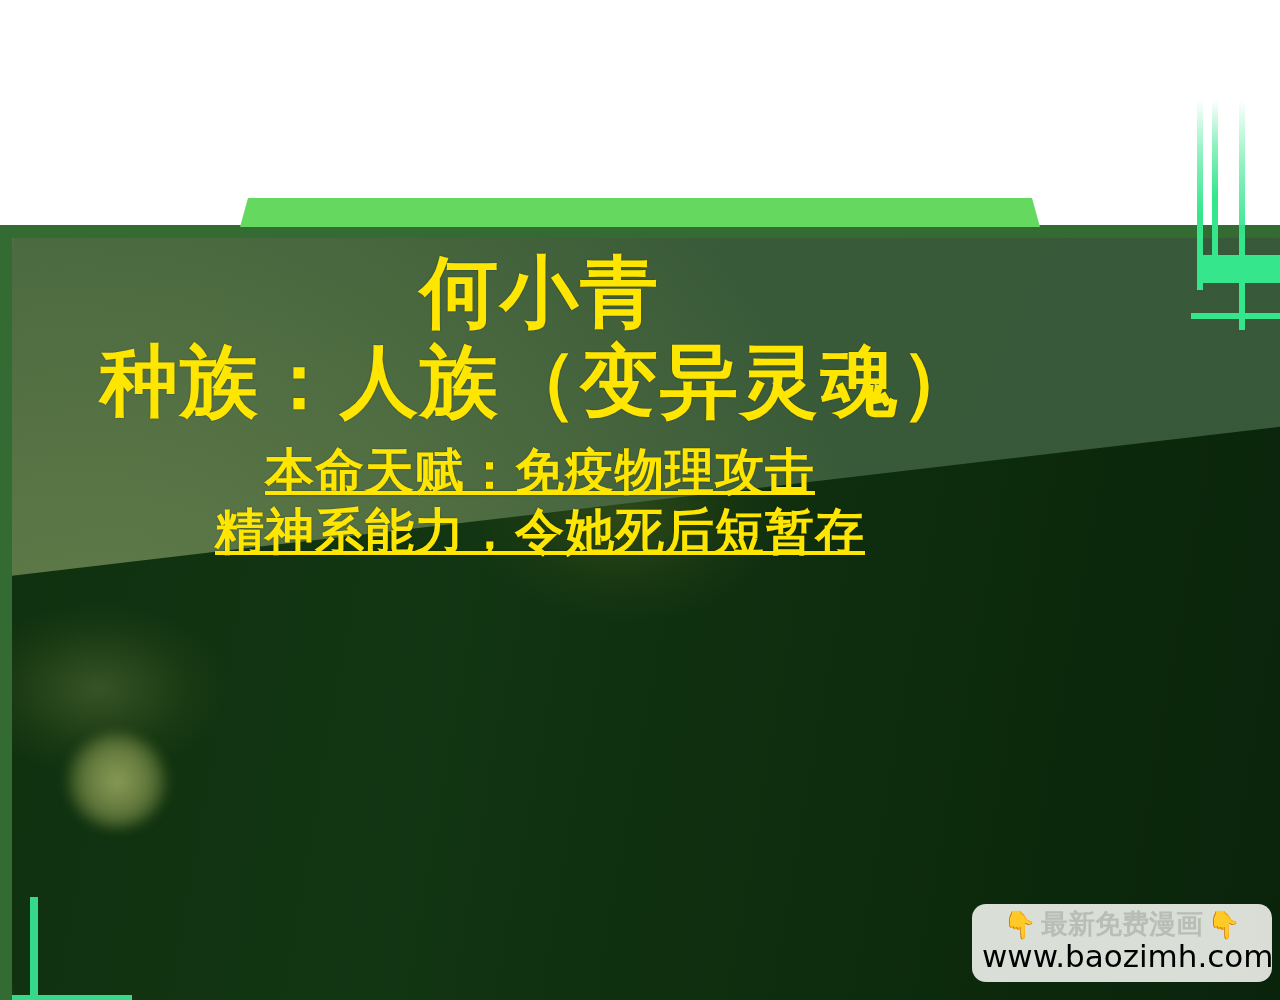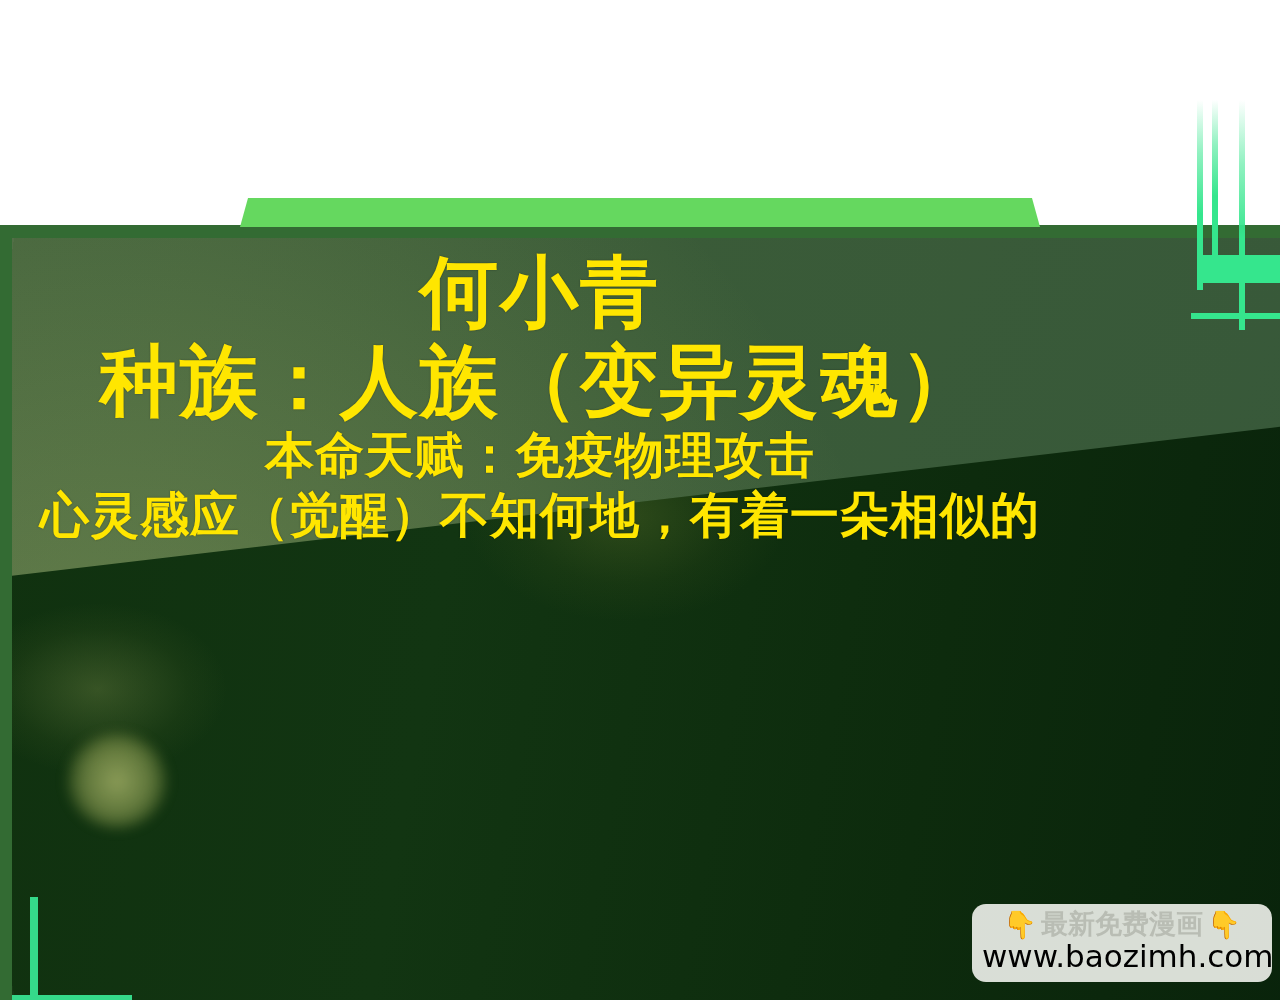--- a/index.html
+++ b/index.html
@@ -155,20 +155,22 @@
     padding-top: 10px;
   }
   .title-line {
     font-size: 78px;
     line-height: 1.14;
     font-weight: 700;
     letter-spacing: 2px;
     text-shadow: 0 0 2px rgba(0,0,0,0.35);
   }
   .body-block {
+    margin-top: 16px;
+    text-decoration: underline;
   }
   .body-line {
     font-size: 49px;
     line-height: 1.23;
     font-weight: 600;
     letter-spacing: 1px;
     text-shadow: 0 0 2px rgba(0,0,0,0.35);
     white-space: pre;
   }
 
@@ -232,21 +234,21 @@
     <div class="accent-v"></div>
     <div class="accent-h"></div>
 
     <div class="text-stack">
       <div class="title-block">
         <div class="title-line">何小青</div>
         <div class="title-line">种族：人族（变异灵魂）</div>
       </div>
       <div class="body-block">
         <div class="body-line">本命天赋：免疫物理攻击</div>
-        <div class="body-line">心灵感应（觉醒）不知何地，有着一朵相似的</div>
+        <div class="body-line">精神系能力，令她死后短暂存</div>
       </div>
     </div>
   </div>
 
   <div class="watermark">
     <div class="wm-top">
       <span class="wm-hand">👇</span>
       <span>最新免费漫画</span>
       <span class="wm-hand">👇</span>
     </div>

